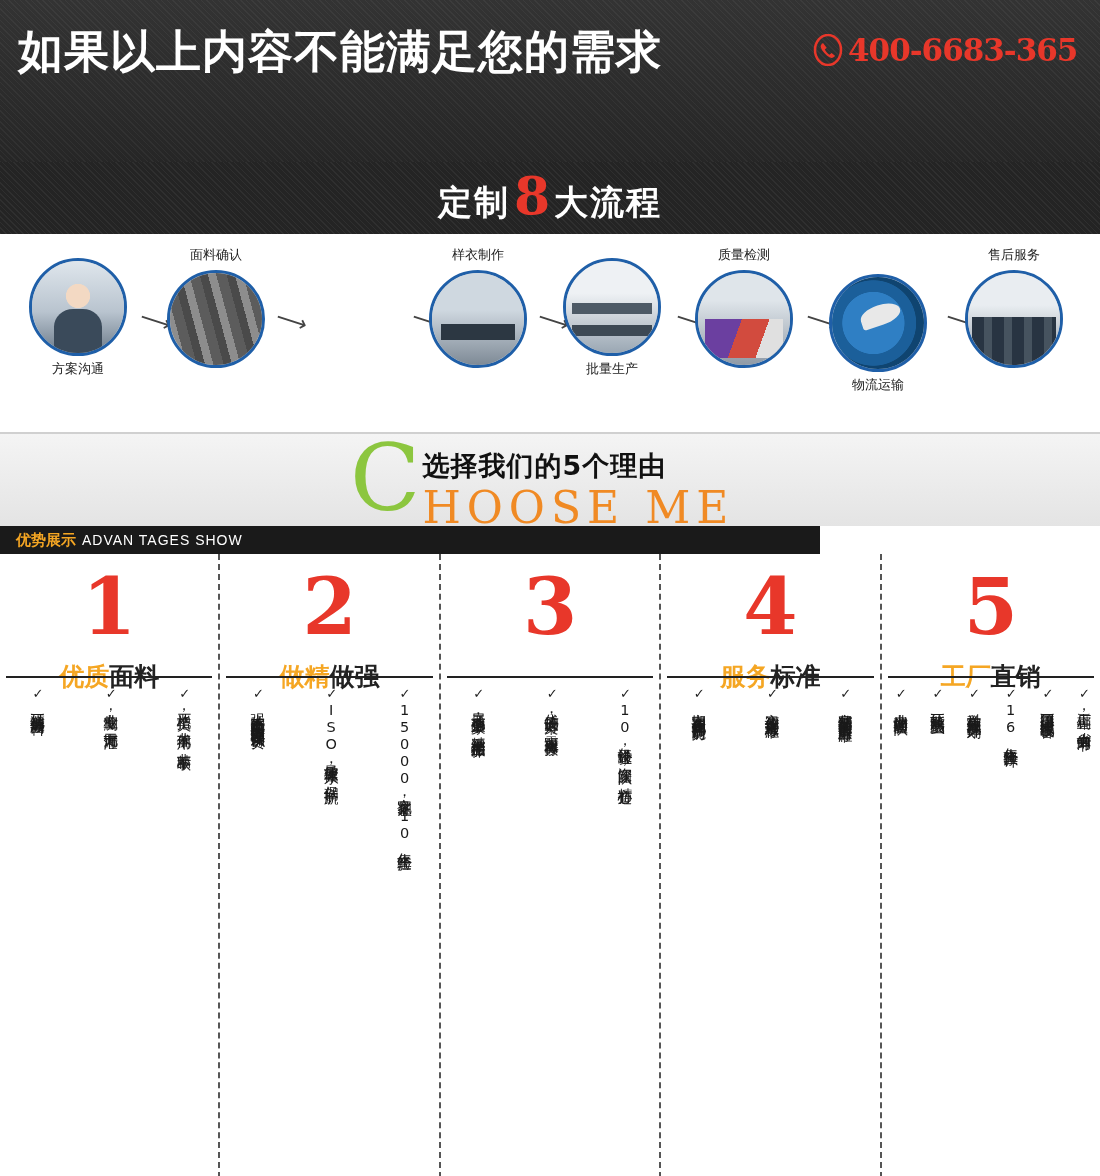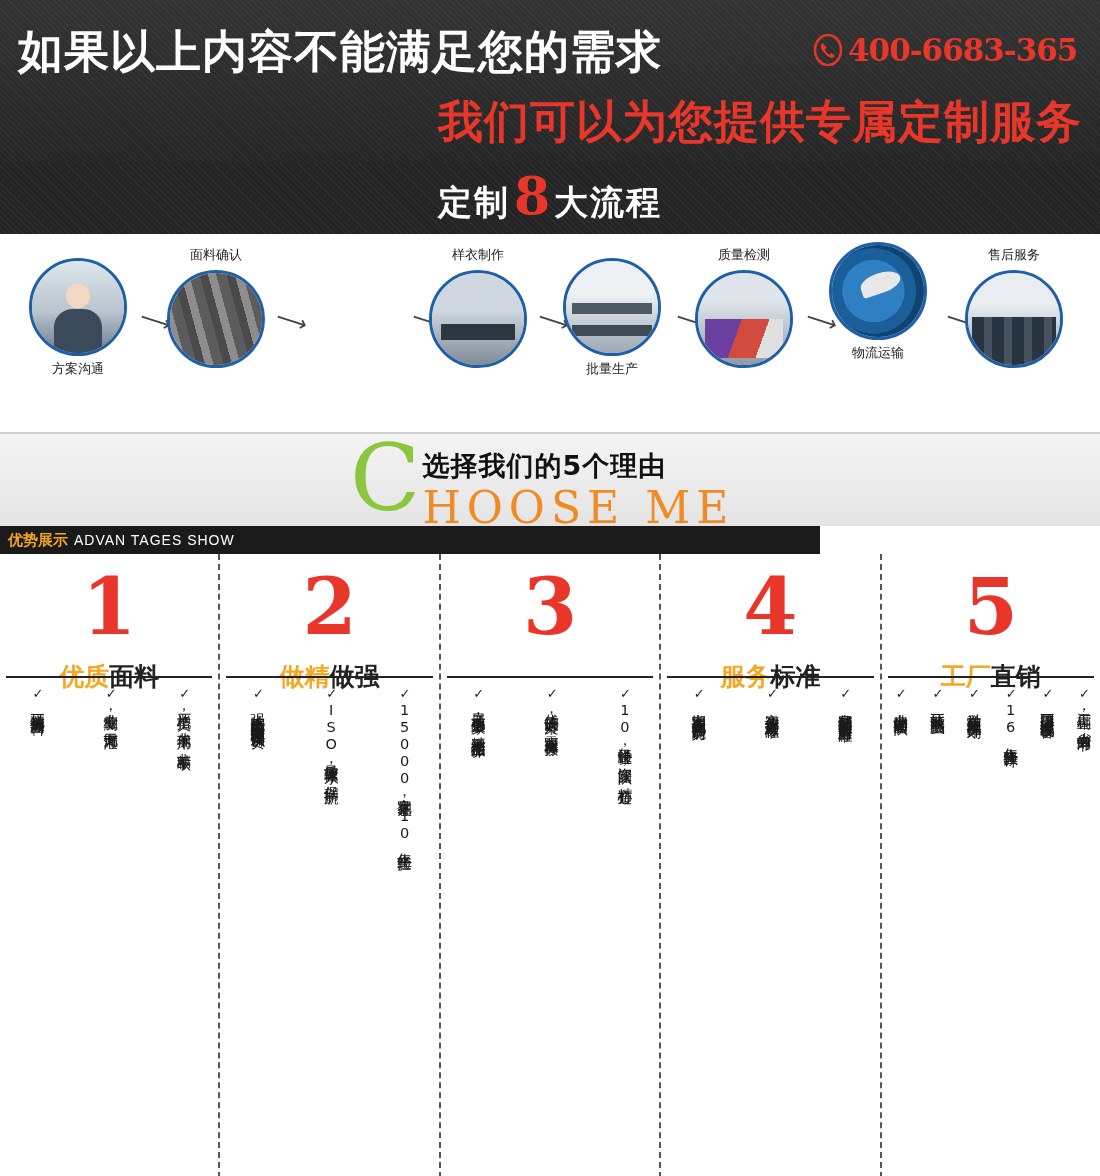--- a/index.html
+++ b/index.html
@@ -206,21 +206,21 @@
     width: 1100px;
     height: 28px;
     background: #1a1a1a;
     display: flex;
     align-items: center;
   }
   .adv-cn {
     color: #f5a623;
     font-size: 15px;
     font-weight: bold;
-    margin-left: 8px;
+    margin-left: 16px;
     font-family: "DejaVu Sans", "Liberation Sans", sans-serif;
   }
   .adv-en {
     color: #ffffff;
     font-size: 14px;
     margin-left: 6px;
     letter-spacing: 1px;
     font-family: "Liberation Sans", sans-serif;
   }
   .adv-strip:after {
@@ -300,21 +300,20 @@
 
 <div class="top-banner">
   <div class="headline1">如果以上内容不能满足您的需求</div>
   <div class="phone-box">
     <svg class="phone-icon" viewBox="0 0 32 32">
       <ellipse cx="16" cy="16" rx="13" ry="15" fill="none" stroke="#e8372a" stroke-width="2.5"></ellipse>
       <path d="M11 9c-2 1-3 3-2 5 1.5 3.5 5 7.5 9 9.5 2 1 4 0 5-1.8l-3.4-2.6-2.2 1.6c-1.6-1-3.6-3.2-4.6-5.1l1.9-1.9L11 9z" fill="#e8372a"></path>
     </svg>
     <div class="phone-num">400-6683-365</div>
   </div>
-  <div class="headline2">我们可以为您提供专属定制服务</div>
 </div>
 
 <div class="process-title-bar">
   <div class="process-title">
     <span class="pt-white">定制</span>
     <span class="pt-red">8</span>
     <span class="pt-white">大流程</span>
   </div>
 </div>
 
@@ -355,21 +354,21 @@
   <div class="arrow" style="left:676px; top:74px;">⟶</div>
 
   <div class="step above" style="left:688px; top:12px;">
     <div class="step-label">质量检测</div>
     <div class="step-circle">
         <span class="ph ph-f"></span>
       </div>
   </div>
   <div class="arrow" style="left:806px; top:74px;">⟶</div>
 
-  <div class="step" style="left:822px; top:8px;">
+  <div class="step" style="left:822px; top:40px;">
     <div class="step-circle">
         <span class="ph ph-g"></span>
       </div>
     <div class="step-label">物流运输</div>
   </div>
   <div class="arrow" style="left:946px; top:74px;">⟶</div>
 
   <div class="step above" style="left:958px; top:12px;">
     <div class="step-label">售后服务</div>
     <div class="step-circle">

